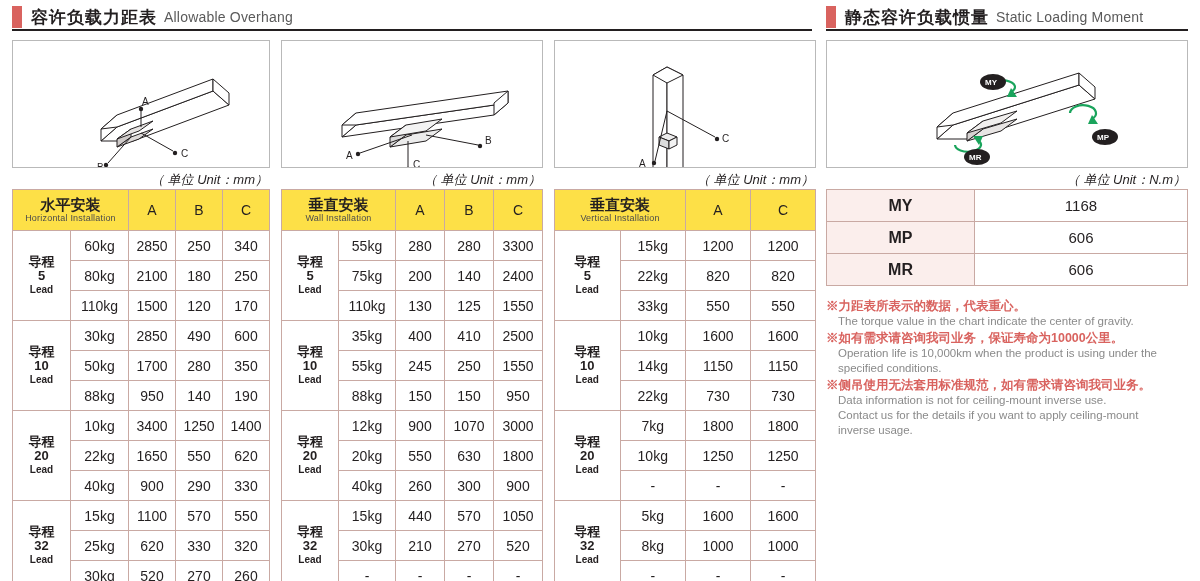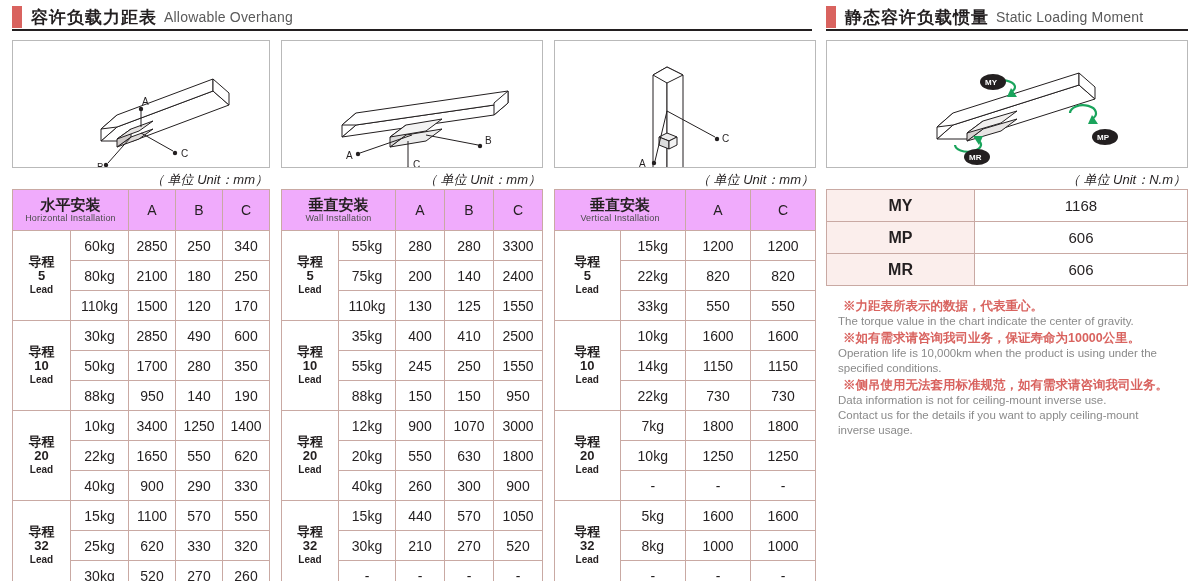--- a/index.html
+++ b/index.html
@@ -41,21 +41,21 @@
   table.t td,table.t th{
     border:1px solid #c9a9a3;
     text-align:center;
     font-size:14px;
     color:#231f20;
     padding:0;
     height:29px;
     background:#ffffff;
   }
   table.t thead th{
-    background:#f0abfc;
+    background:#fde047;
     font-weight:normal;
     height:40px;
   }
   .hdr-cn{font-size:15px;font-weight:bold;display:block;line-height:16px;}
   .hdr-en{font-size:9px;color:#4c4c4c;display:block;line-height:11px;letter-spacing:.2px;}
   .hdr-abc{font-size:16px;font-weight:bold;}
   td.lead{
     background:#f7e3df;
     font-size:13px;
     font-weight:bold;
@@ -72,21 +72,21 @@
   table.m td{
     border:1px solid #c9a9a3;
     text-align:center;
     height:29px;
     font-size:15px;
   }
   table.m td.lbl{background:#fbeeec;font-weight:bold;font-size:16px;width:145px;}
 
   
   .notes{position:absolute;font-size:12px;line-height:15px;}
-  .note-cn{color:#d9635f;font-size:12.5px;font-weight:bold;margin-left:17px;}
+  .note-cn{color:#d9635f;font-size:12.5px;font-weight:bold;}
   .note-en{color:#8a8a8a;font-size:11.5px;}
   .note-en.ind{padding-left:12px;}
   .note-blk{margin-bottom:2px;}
 
   svg{display:block;}
 </style>
 </head>
 <body>
 
 <div class="page">

